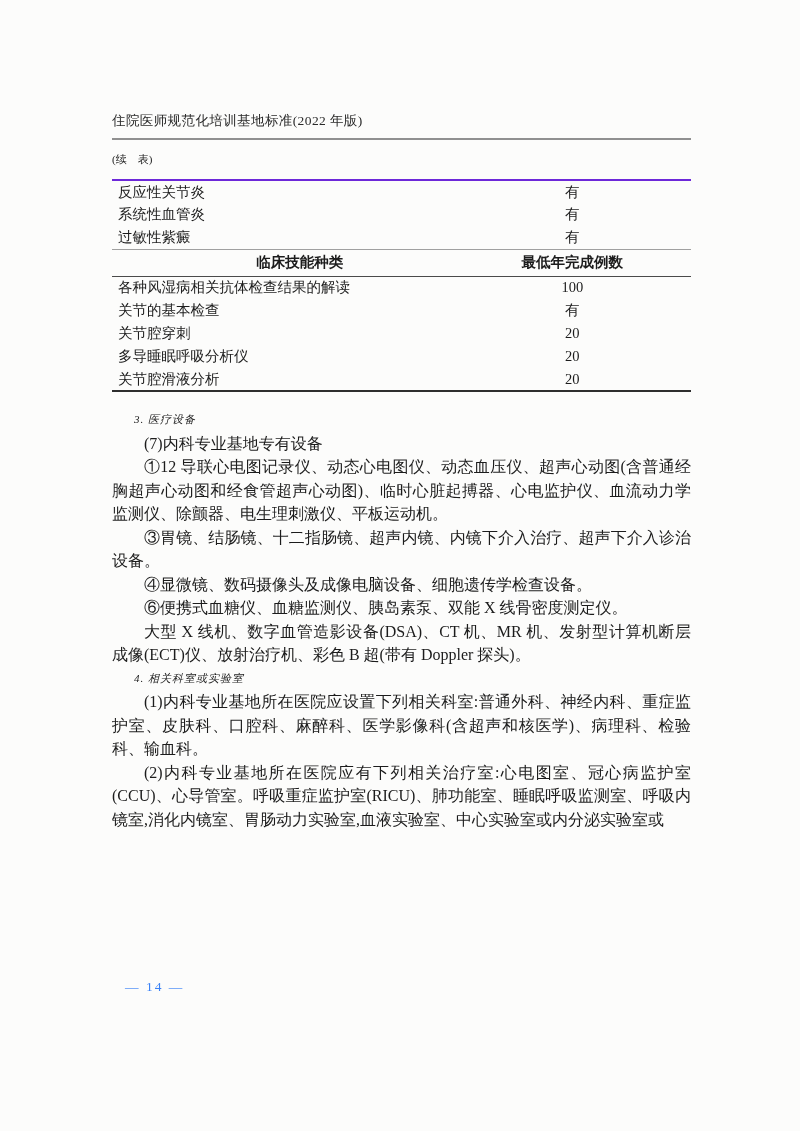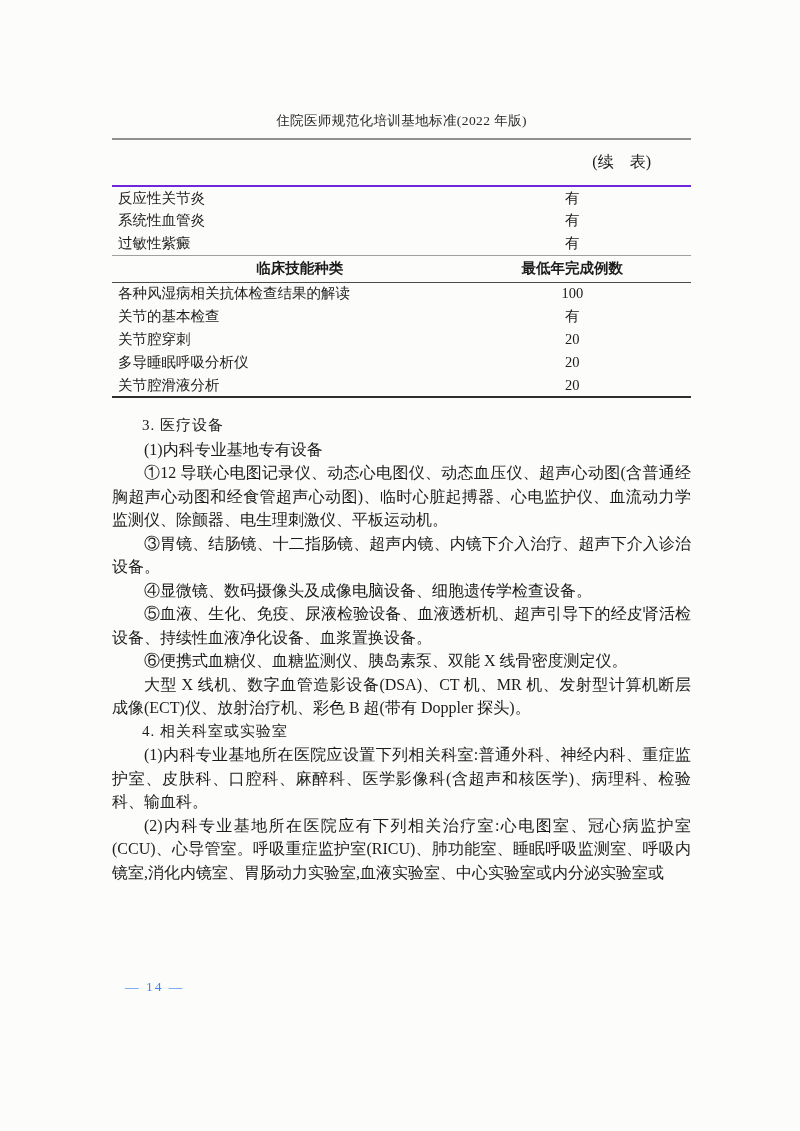--- a/index.html
+++ b/index.html
@@ -15,32 +15,30 @@
     position:absolute;
     left:112px;
     top:0;
     width:579px;
   }
   .running-head {
     padding-top:112px;
     font-size:13.5px;
     letter-spacing:0.4px;
     color:#2a2a2a;
-    text-align:center;
   }
   .head-rule {
     margin-top:8px;
     height:0;
     border-top:2px solid #909090;
   }
   .continued-label {
     margin-top:12px;
-    text-align:right;
     padding-right:40px;
-    font-size:16px;
+    font-size:11px;
   }
   table.skills {
     margin-top:12px;
     width:100%;
     border-collapse:collapse;
     font-size:14.5px;
     border-top:2px solid #6d28d9;
     border-bottom:2.5px solid #2e2e2e;
   }
   table.skills td { height:23px; vertical-align:middle; }
@@ -56,21 +54,22 @@
   tr.head-row td.c1 { padding-left:34px;text-align:center; }
   .body-text {
     margin-top:16px;
     font-size:16px;
     line-height:23.5px;
     text-align:justify;
     text-justify:inter-ideograph;
   }
   .body-text p { text-indent:2em; }
   .body-text p.kaiti {
-    font-size:15px;
+    font-style:italic;
+    font-size:11px;
     letter-spacing:1px;
   }
   .page-number {
     position:absolute;
     left:125px;
     top:979px;
     font-size:13.5px;
     color:#3b82f6;
     letter-spacing:2px;
   }
@@ -121,25 +120,24 @@
       </tr>
       <tr>
         <td class="c1">关节腔滑液分析</td>
         <td class="c2">20</td>
       </tr>
     </tbody>
   </table>
 
   <div class="body-text">
     <p class="kaiti">3. 医疗设备</p>
-    <p>(1)内科专业基地专有设备</p>
+    <p>(7)内科专业基地专有设备</p>
     <p>①12 导联心电图记录仪、动态心电图仪、动态血压仪、超声心动图(含普通经胸超声心动图和经食管超声心动图)、临时心脏起搏器、心电监护仪、血流动力学监测仪、除颤器、电生理刺激仪、平板运动机。</p>
     <p>③胃镜、结肠镜、十二指肠镜、超声内镜、内镜下介入治疗、超声下介入诊治设备。</p>
     <p>④显微镜、数码摄像头及成像电脑设备、细胞遗传学检查设备。</p>
-    <p>⑤血液、生化、免疫、尿液检验设备、血液透析机、超声引导下的经皮肾活检设备、持续性血液净化设备、血浆置换设备。</p>
     <p>⑥便携式血糖仪、血糖监测仪、胰岛素泵、双能 X 线骨密度测定仪。</p>
     <p>大型 X 线机、数字血管造影设备(DSA)、CT 机、MR 机、发射型计算机断层成像(ECT)仪、放射治疗机、彩色 B 超(带有 Doppler 探头)。</p>
     <p class="kaiti">4. 相关科室或实验室</p>
     <p>(1)内科专业基地所在医院应设置下列相关科室:普通外科、神经内科、重症监护室、皮肤科、口腔科、麻醉科、医学影像科(含超声和核医学)、病理科、检验科、输血科。</p>
     <p>(2)内科专业基地所在医院应有下列相关治疗室:心电图室、冠心病监护室(CCU)、心导管室。呼吸重症监护室(RICU)、肺功能室、睡眠呼吸监测室、呼吸内镜室,消化内镜室、胃肠动力实验室,血液实验室、中心实验室或内分泌实验室或</p>
   </div>
 
 </div>
 
 <div class="page-number">— 14 —</div>

